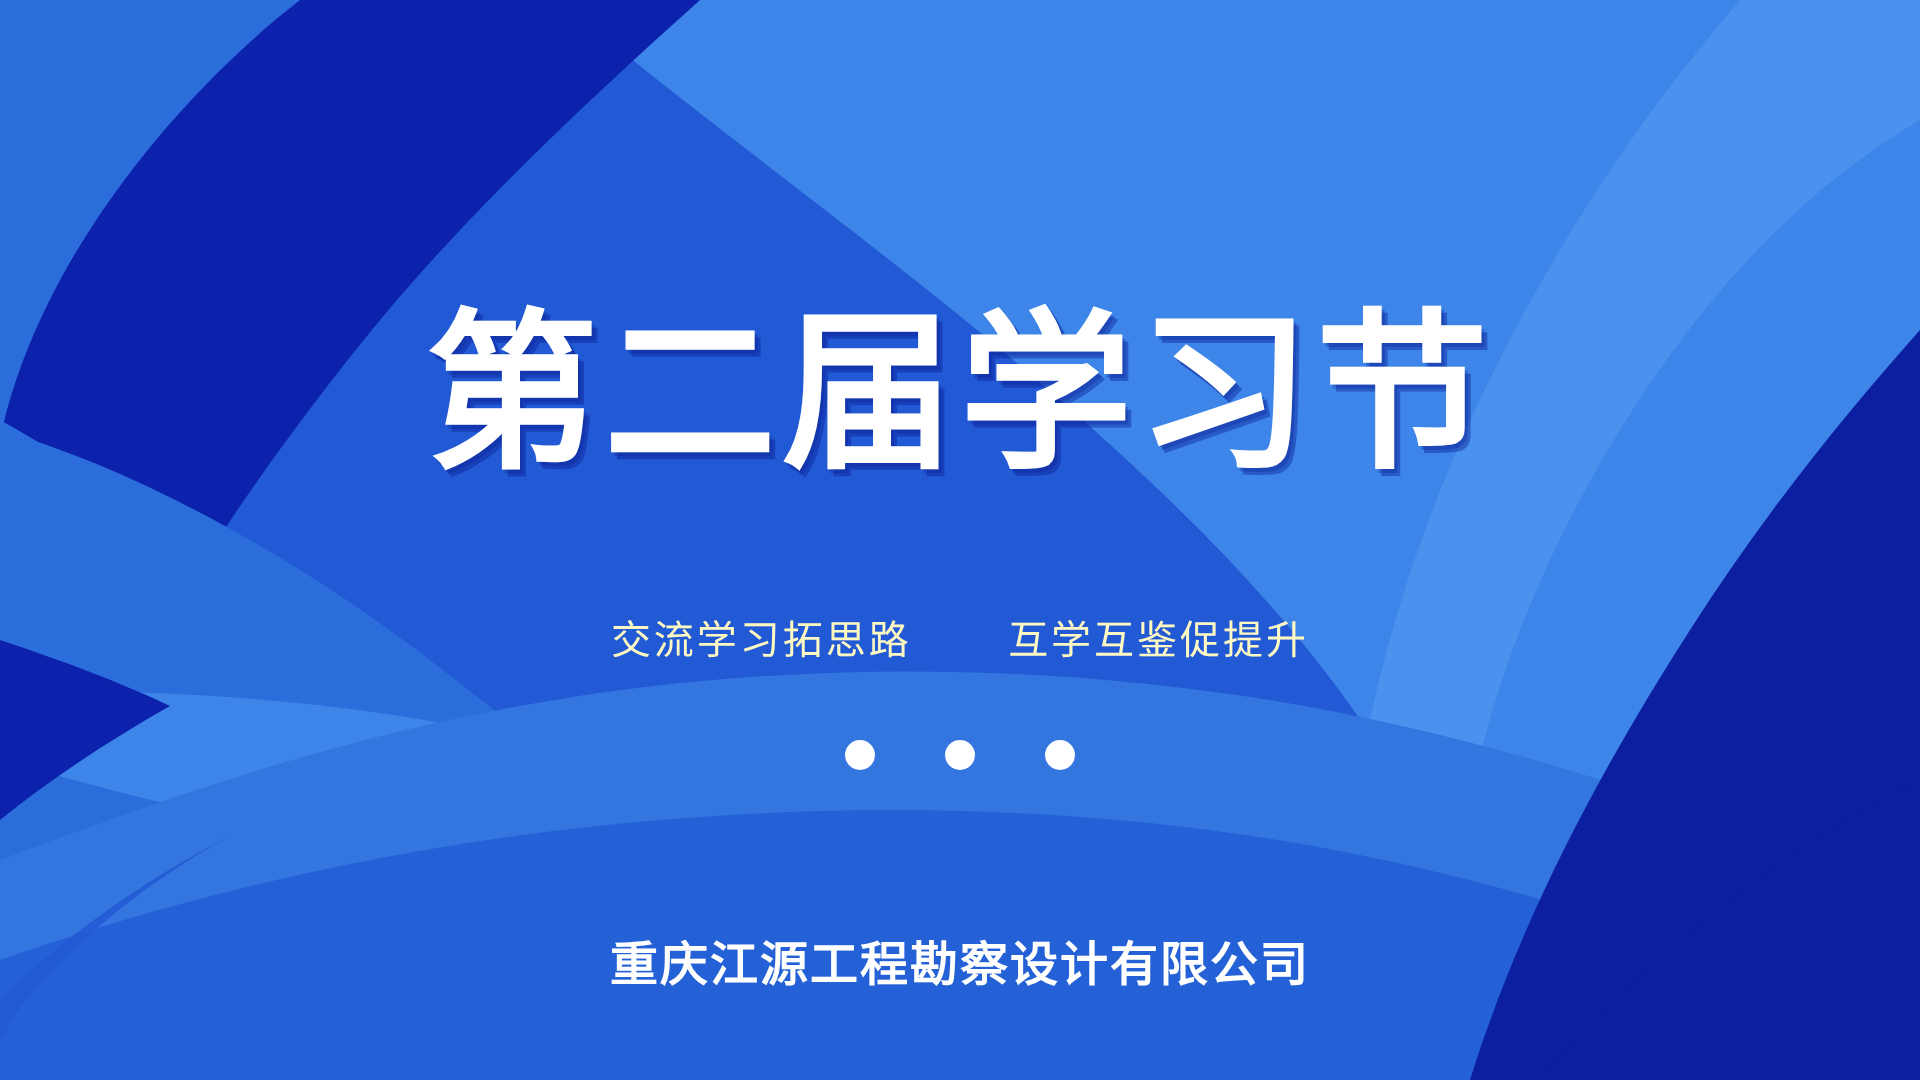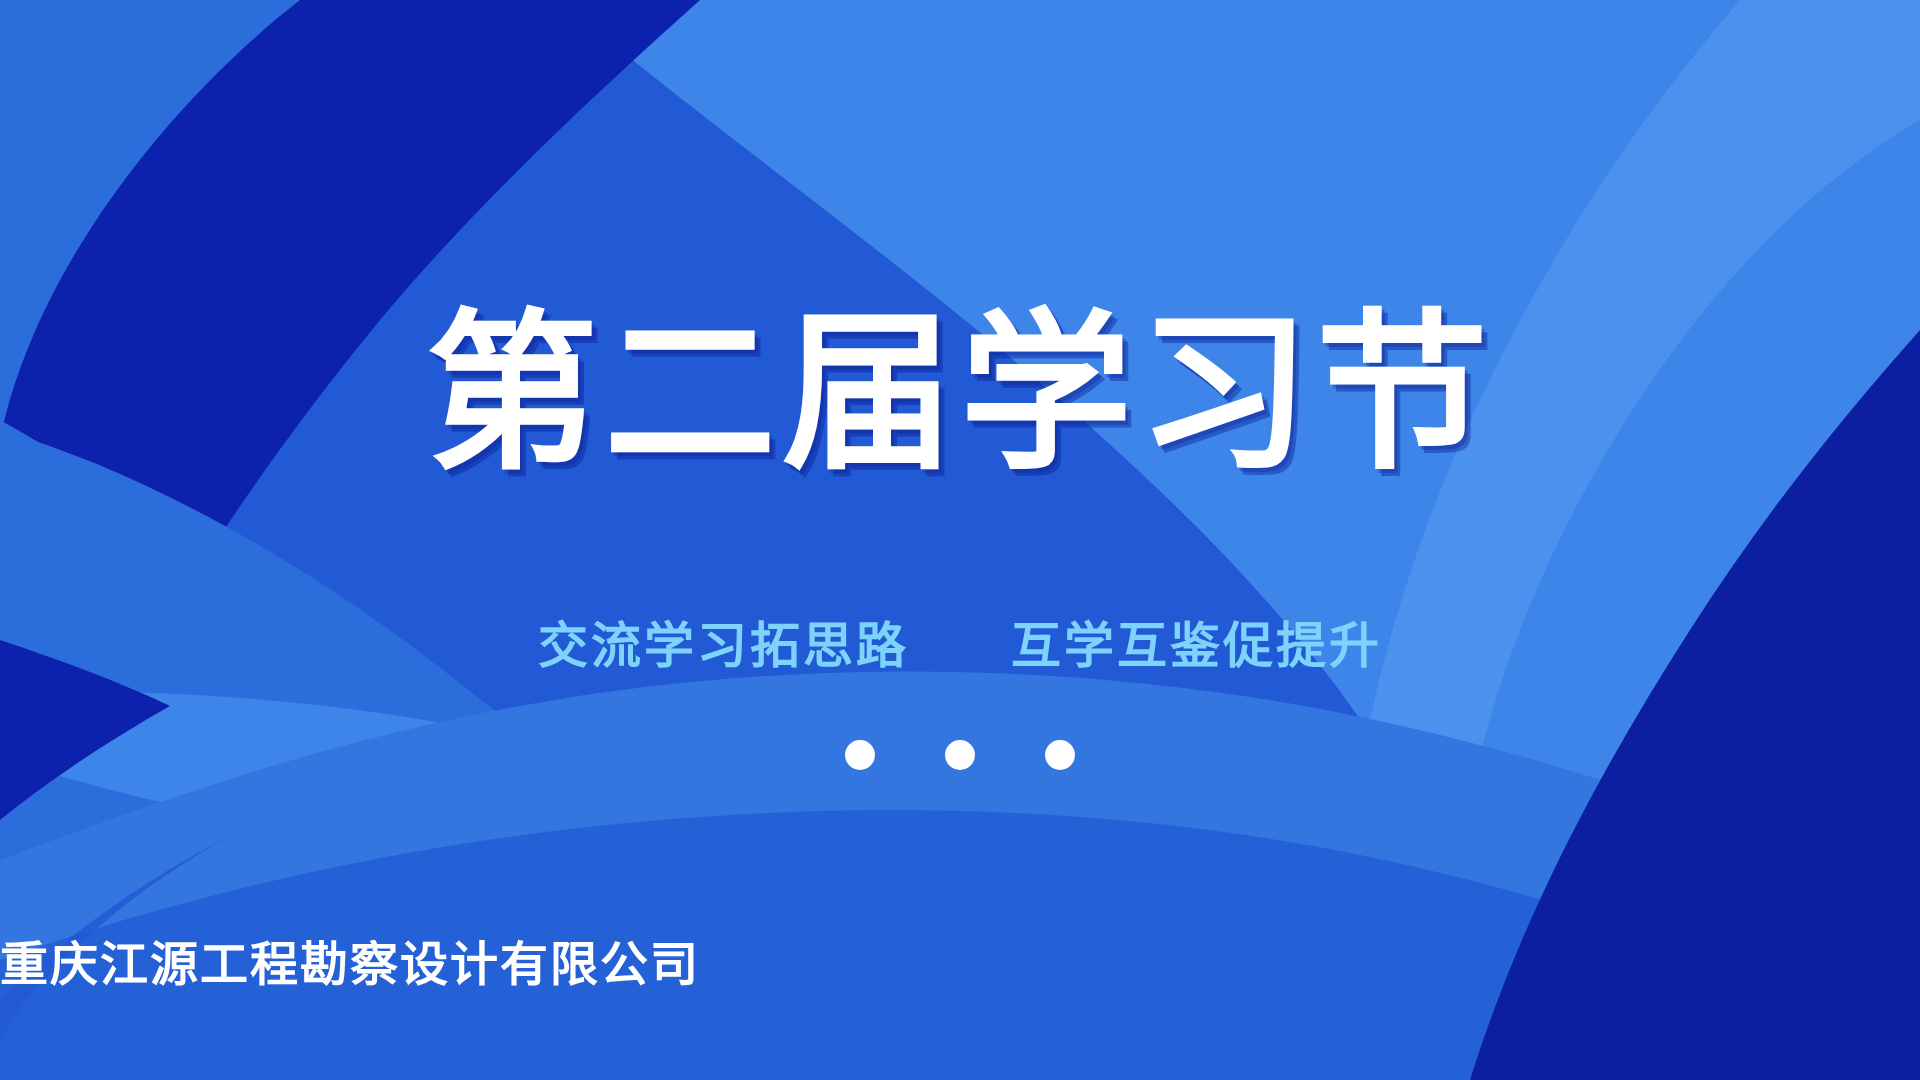--- a/index.html
+++ b/index.html
@@ -71,23 +71,23 @@
     top: 588px;
     left: 0;
     right: 0;
     text-align: center;
     line-height: 1;
   }
 
   #subtitle {
     display: inline-block;
     margin: 0;
-    font-size: 50px;
-    font-weight: 700;
-    color: #7dd3fc;
+    font-size: 40px;
+    font-weight: 400;
+    color: #fef9c3;
     letter-spacing: 3px;
     white-space: nowrap;
     line-height: 1.2;
   }
   #subtitle .gap {
     display: inline-block;
     width: 68px;
   }
 
   #dots {
@@ -105,20 +105,21 @@
     height: 30px;
     border-radius: 50%;
     background: #FFFFFF;
   }
 
   #org-block {
     position: absolute;
     top: 908px;
     left: 0;
     right: 0;
+    text-align: center;
     line-height: 1;
   }
 
   #org-name {
     display: inline-block;
     margin: 0;
     font-size: 48px;
     font-weight: 700;
     color: #FFFFFF;
     letter-spacing: 2px;

